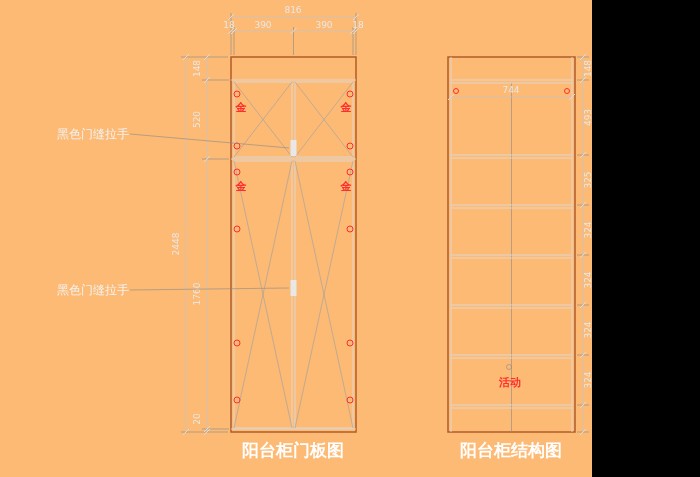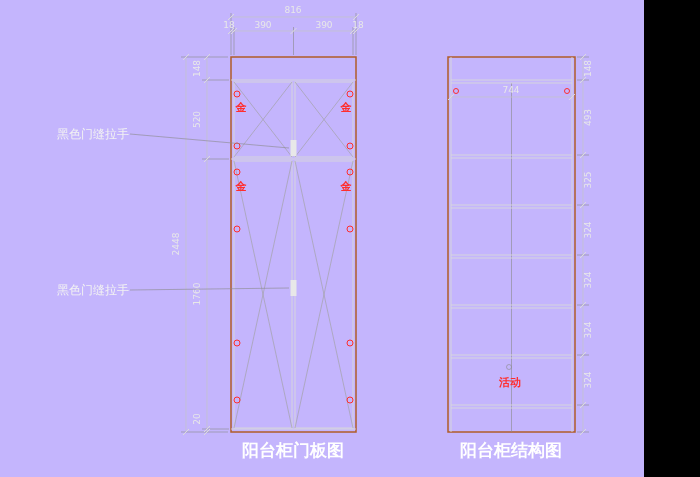--- a/index.html
+++ b/index.html
@@ -1,16 +1,16 @@
 <!DOCTYPE html>
 <html><head>
 <meta charset="utf-8">
 <style>
   html,body{margin:0;padding:0;background:#000;}
-  .stage{position:relative;width:644px;height:477px;background:#c4b5fd;overflow:hidden;
+  .stage{position:relative;width:592px;height:477px;background:#fdba74;overflow:hidden;
          font-family:"Liberation Sans",sans-serif;}
   svg{display:block;}
   .edge{fill:none;stroke:#b05c28;stroke-width:1.5;}
   .panel{fill:none;stroke:#d9d9d9;stroke-width:0.9;}
   .thin{stroke:#8a8a8a;stroke-width:0.6;fill:none;}
   .diag{stroke:#a0a0a0;stroke-width:0.65;fill:none;}
   .dimline{stroke:#c4c4c4;stroke-width:0.7;fill:none;}
   .tick{stroke:#dcdcdc;stroke-width:1;}
   .dimtext{fill:#e8e8e8;font:9px "DejaVu Sans",sans-serif;text-anchor:middle;}
   .cjk{fill:#f2f2f2;font:12px "Liberation Sans",sans-serif;}

